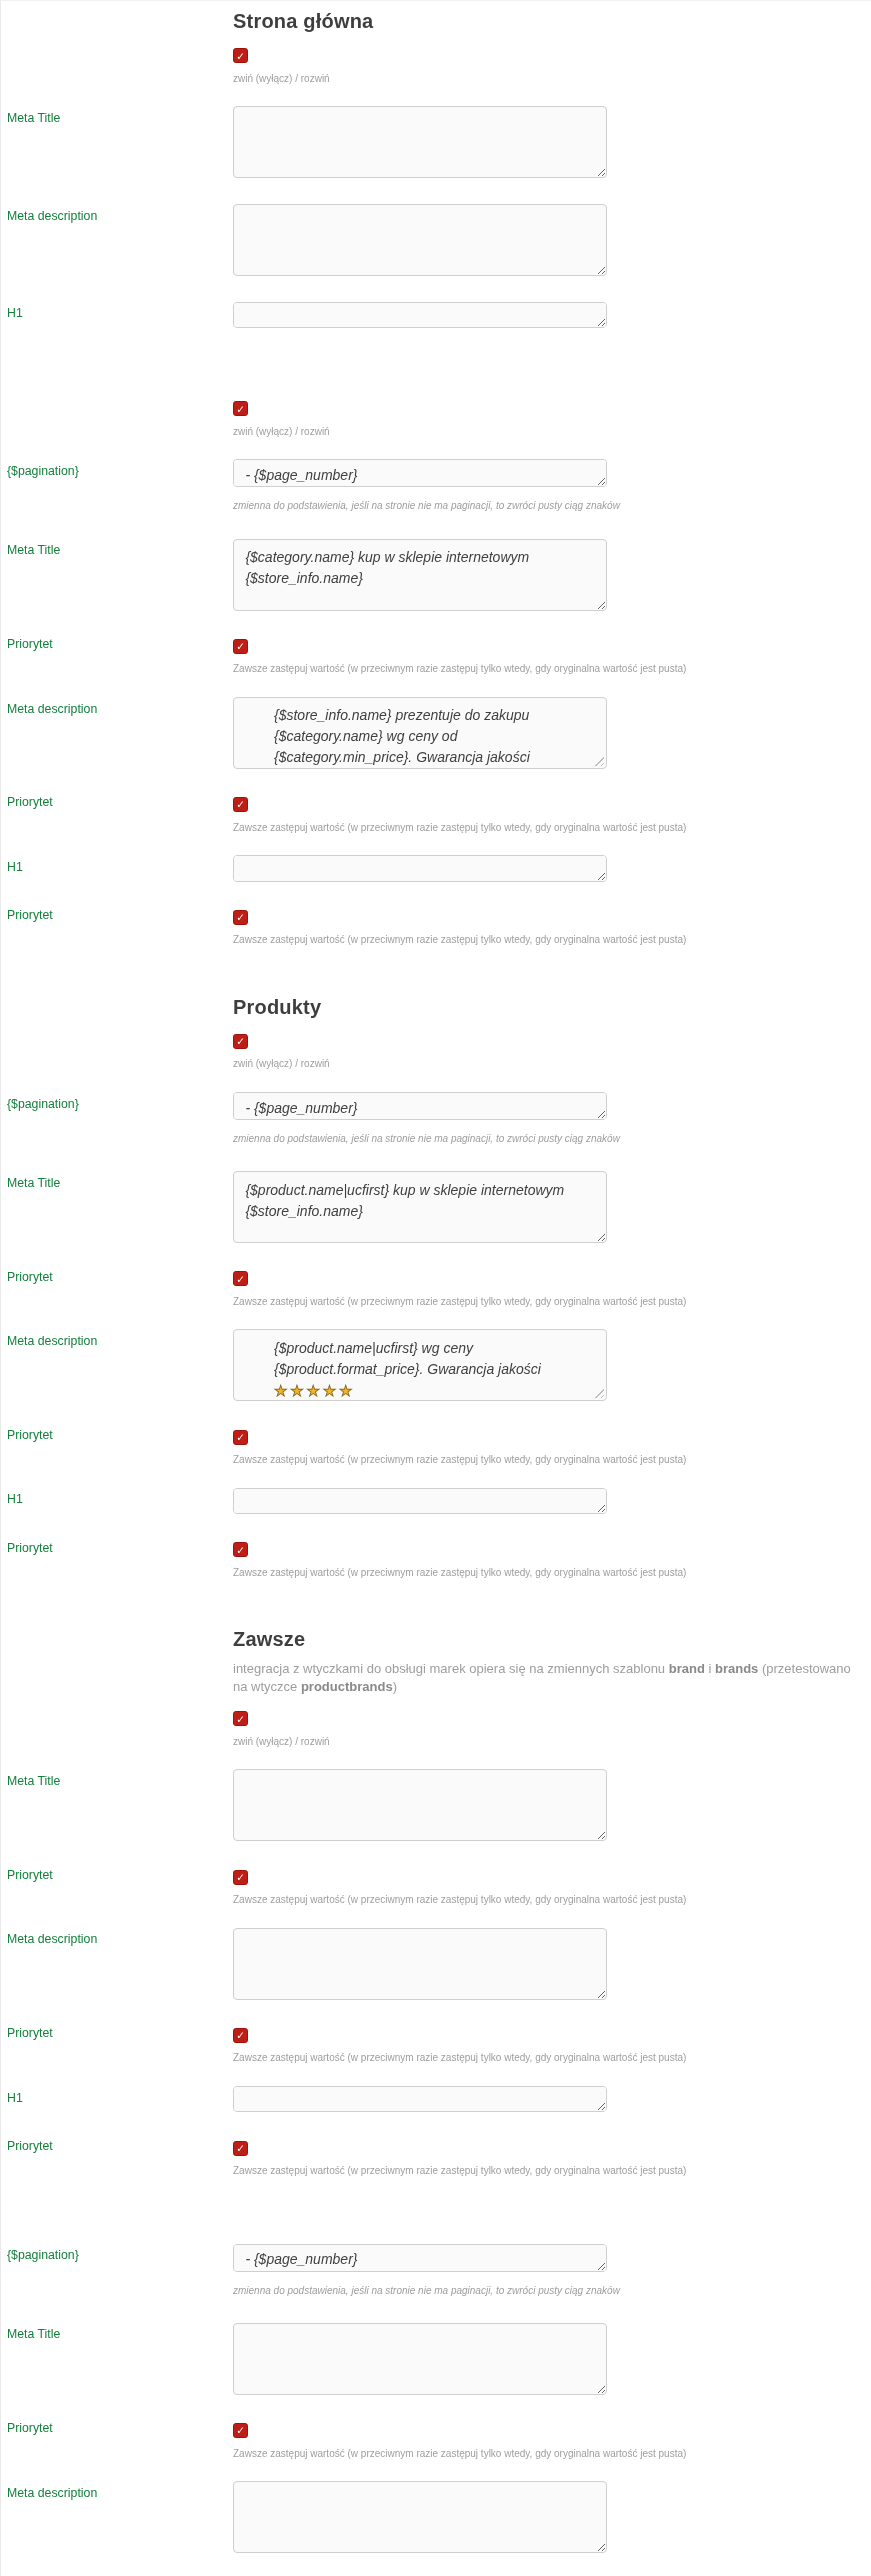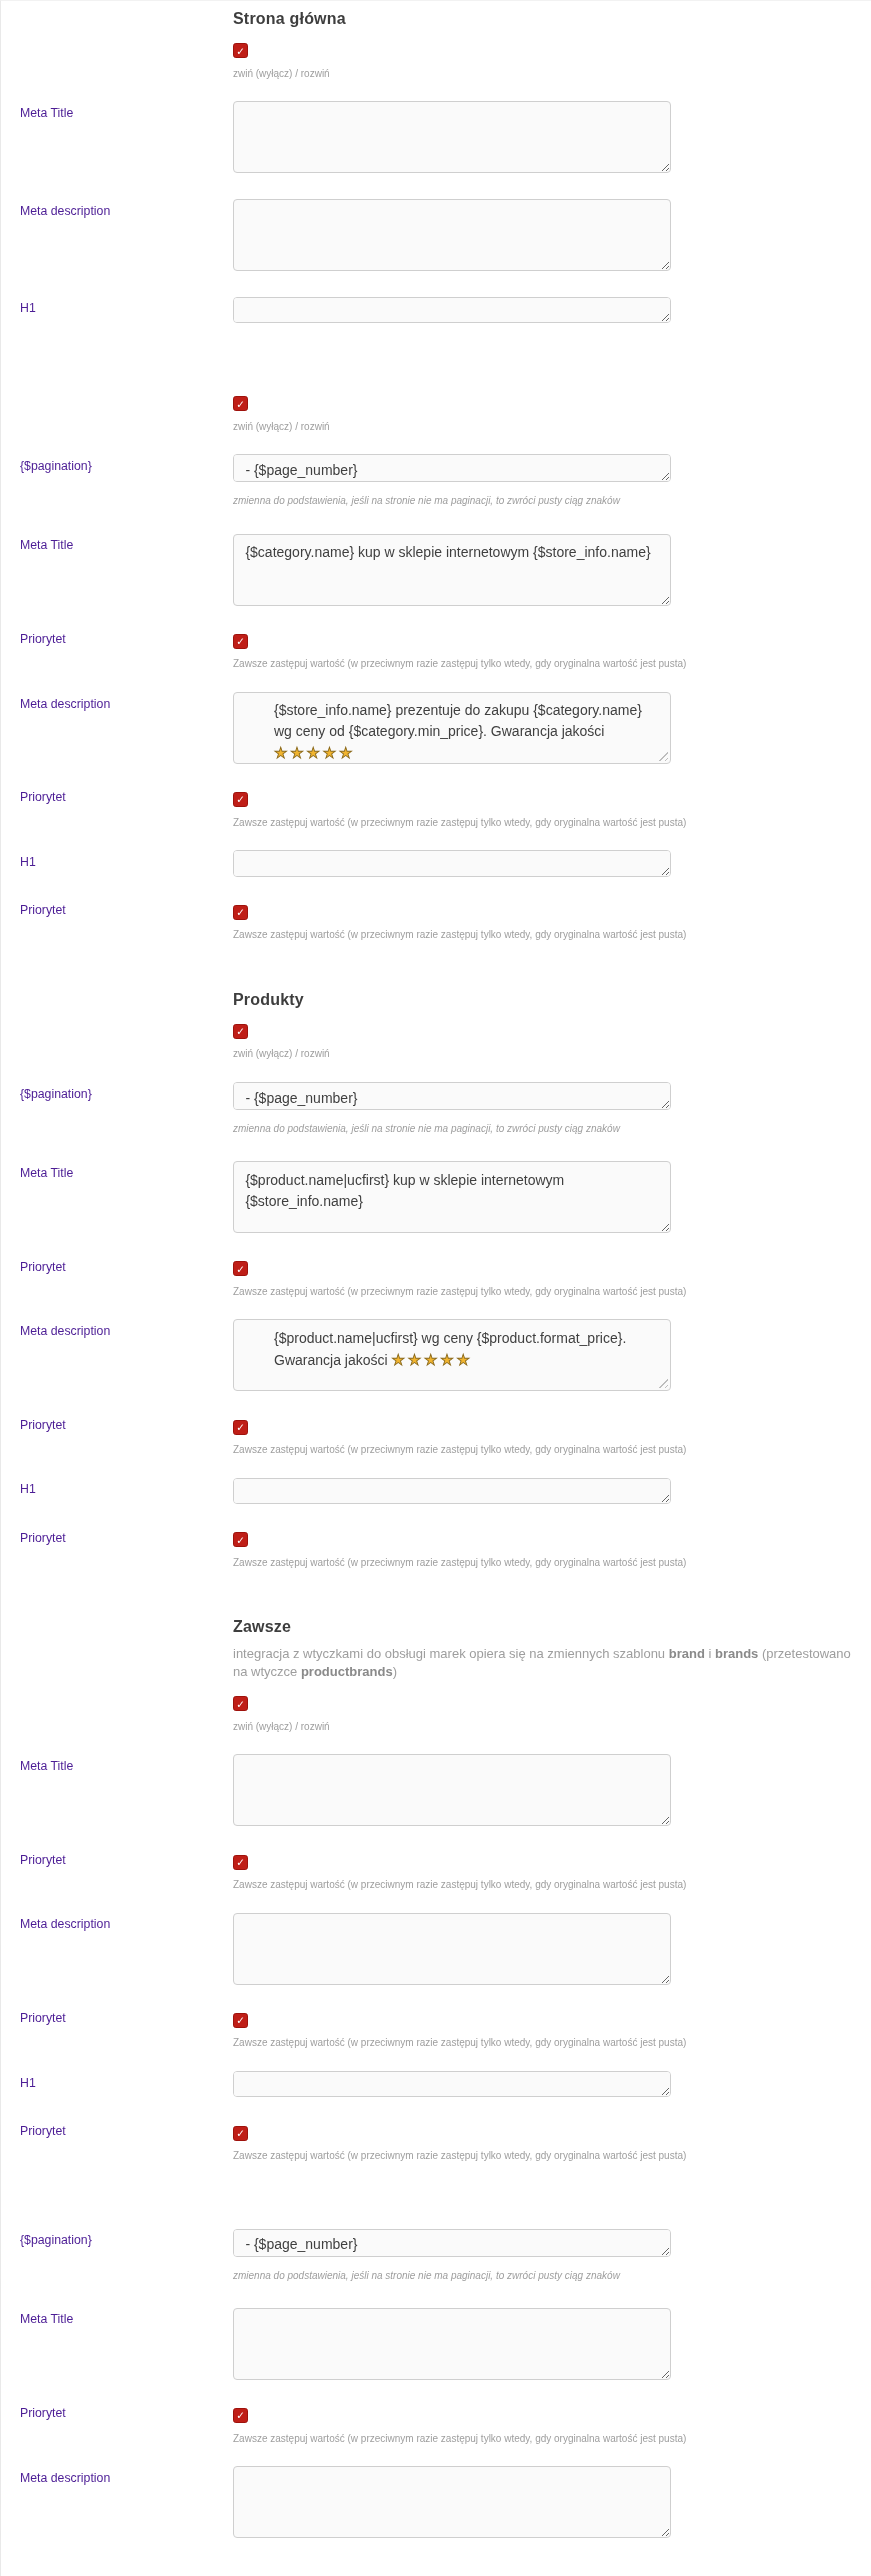--- a/index.html
+++ b/index.html
@@ -4,27 +4,27 @@
 <style>
   html,body{margin:0;padding:0;background:#fff;}
   body{width:871px;font-family:"Liberation Sans","DejaVu Sans",sans-serif;-webkit-font-smoothing:antialiased;}
   .panel{box-sizing:border-box;width:871px;min-height:2576px;border-left:0.9px solid #e9e9e9;border-top:0.9px solid #f2f2f2;padding:5.7px 0 28px 0;background:#fff;}
   .section{padding-top:28px;}
   .section.first{padding-top:3.8px;}
   .row{display:flex;align-items:flex-start;}
   .row-header{margin-bottom:12.3px;}
   .row-field{margin-bottom:25.6px;}
   .row-checkbox{margin-bottom:21px;}
-  .label-col{flex:none;width:232px;box-sizing:border-box;padding-left:19px;padding-top:4.7px;color:#4c1d95;font-size:12.3px;line-height:1.3;}
+  .label-col{flex:none;width:232px;box-sizing:border-box;padding-left:6px;padding-top:4.7px;color:#15803d;font-size:12.3px;line-height:1.3;}
   .row-checkbox .label-col{padding-top:0.9px;}
   .field-col{flex:1;min-width:0;padding-right:13.3px;}
-  .section-title{margin:0;font-size:16px;font-weight:700;color:#3e3e3e;letter-spacing:0.2px;}
+  .section-title{margin:0;font-size:20px;font-weight:700;color:#3e3e3e;letter-spacing:0.2px;}
   .note{margin:8.5px 0 0 0;font-size:13px;color:#9e9e9e;line-height:1.4;}
   .note .b{font-weight:700;color:#8a8a8a;}
-  .field{box-sizing:border-box;display:block;width:438px;background:#fafafa;border:0.9px solid #cfcfcf;border-radius:4px;padding:7.6px 11.4px;font-family:"Liberation Sans","DejaVu Sans",sans-serif;font-size:14px;color:#3f3f3f;line-height:1.5;}
+  .field{box-sizing:border-box;display:block;width:374px;background:#fafafa;border:0.9px solid #cfcfcf;border-radius:4px;padding:7.6px 11.4px;font-family:"Liberation Sans","DejaVu Sans",sans-serif;font-size:14px;color:#3f3f3f;line-height:1.5;font-style:italic;}
   textarea.field{resize:both;outline:none;}
   .size-large{height:72px;}
   .size-small{height:26.5px;padding-top:3.8px;padding-bottom:3.8px;}
   .size-single{height:28px;padding-top:4.7px;padding-bottom:4.7px;}
   .fake{position:relative;overflow:hidden;}
   .fake.size-large{min-height:72px;height:72px;padding-left:40px;}
   .fake::after{content:"";position:absolute;right:1.9px;bottom:1.9px;width:10.4px;height:10.4px;
     background:repeating-linear-gradient(135deg,#bdbdbd 0 0.9px,transparent 0.9px 3.8px);
     clip-path:polygon(100% 0,100% 100%,0 100%);}
   .stars{color:#f1b42e;-webkit-text-stroke:0.9px #8a691c;letter-spacing:2.8px;font-size:15px;font-family:"DejaVu Sans",sans-serif;white-space:nowrap;}

